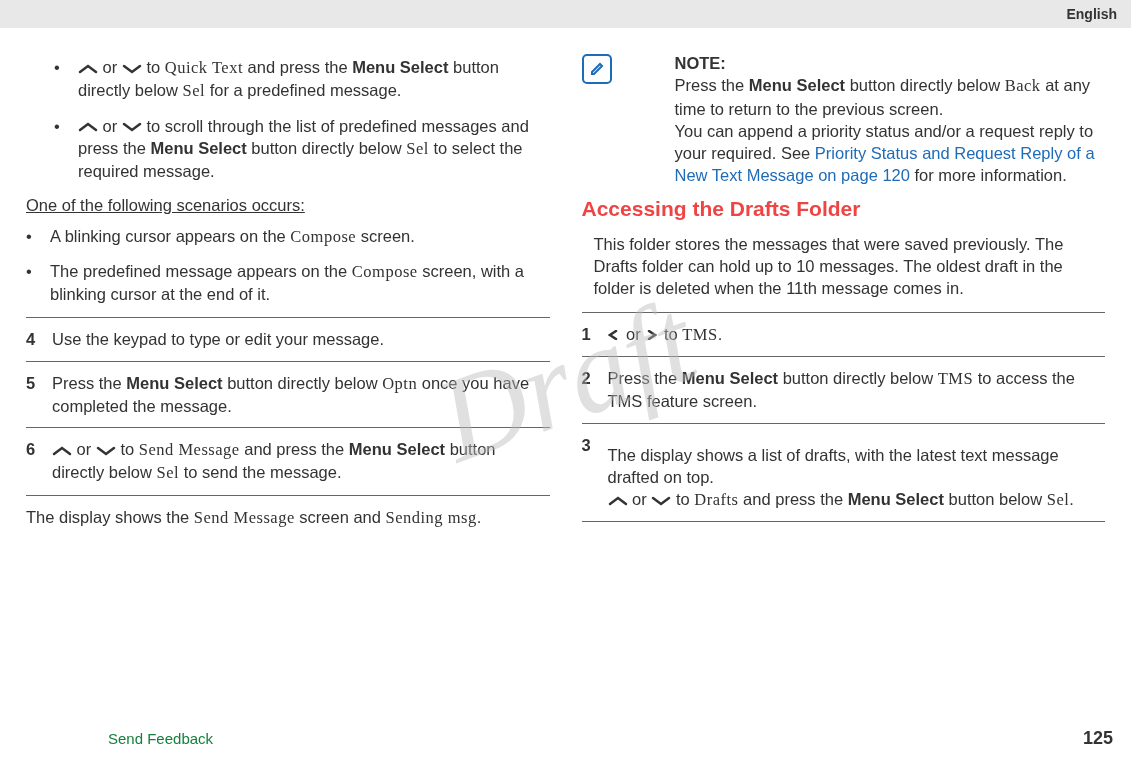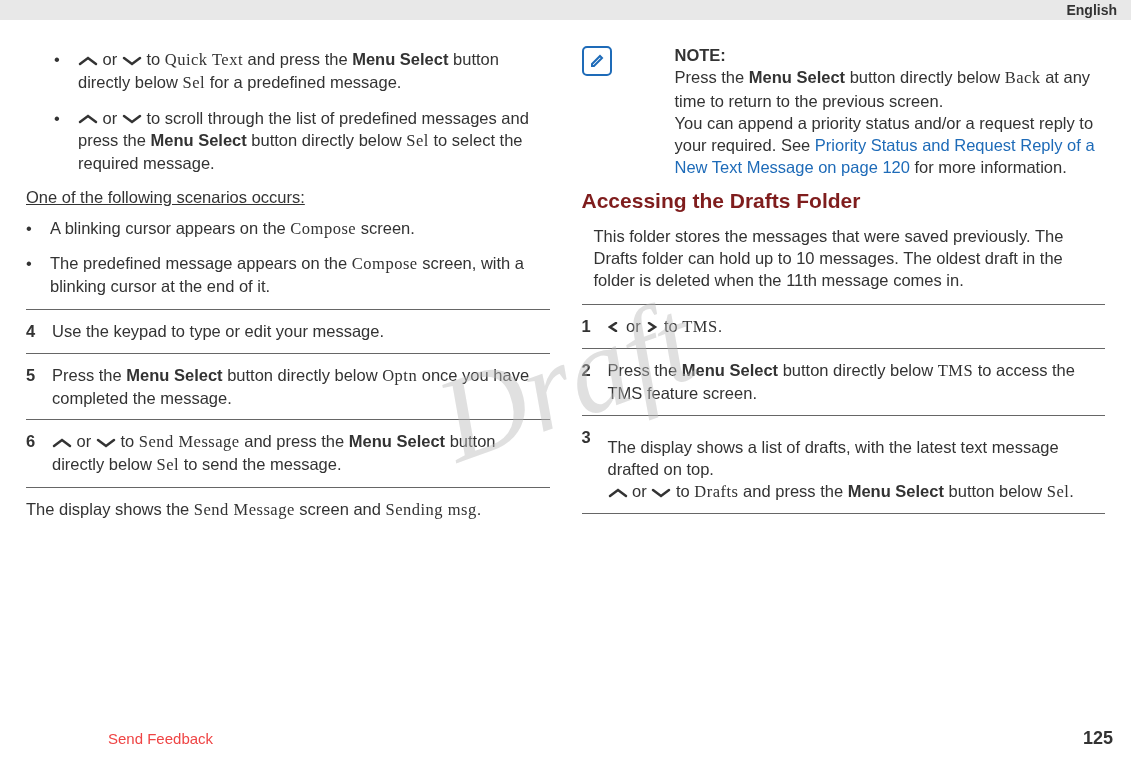--- a/index.html
+++ b/index.html
@@ -7,21 +7,21 @@
     padding: 0;
     font-family: Arial, Helvetica, sans-serif;
     color: #333;
     width: 1131px;
     height: 761px;
     position: relative;
     box-sizing: border-box;
   }
   .topbar {
     background: #e8e8e8;
-    height: 20px;
+    height: 28px;
     display: flex;
     align-items: center;
     justify-content: flex-end;
     padding: 0 14px;
     box-sizing: border-box;
   }
   .topbar span {
     font-weight: bold;
     font-size: 14px;
   }
@@ -52,34 +52,34 @@
   .mono { font-family: Liberation Serif, serif; letter-spacing: 0.5px; }
   .bold { font-weight: bold; }
   .link { color: #1e6bb8; }
   .bullet-row { display: flex; margin: 4px 0 12px 28px; }
   .bullet-row .mark { width: 24px; flex-shrink:0; }
   .bullet-row .body { flex:1; }
   .hr { border-top: 1px solid #666; margin: 6px 0 10px 0; }
   .step-row { display:flex; margin:6px 0 10px 0; }
   .step-row .num { width:26px; font-weight:bold; flex-shrink:0; }
   .step-row .body { flex:1; }
-  .section-title { color: #7f1d1d; font-weight: bold; font-size: 21px; margin:8px 0 10px 0; }
+  .section-title { color: #ef4444; font-weight: bold; font-size: 21px; margin:8px 0 10px 0; }
   .note-row { display:flex;gap:45px; }
   .note-icon {
     width:26px; height:26px; border:2px solid #1e6bb8; border-radius:5px;
     display:flex; align-items:center; justify-content:center; flex-shrink:0;
     margin-right:18px; margin-top:2px;
   }
   .note-icon svg { stroke:#1e6bb8; fill:none; stroke-width:2; }
   .footer {
     position:absolute; bottom:12px; left:0; right:0;
     display:flex; justify-content:space-between; align-items:center;
     padding:0 18px;
   }
-  .footer .send { color:#ef4444; font-size:15px; margin-left:90px; }
+  .footer .send { color:#15803d; font-size:15px; margin-left:90px; }
   .footer .page { font-weight:bold; font-size:18px; }
   svg.nav { display:inline; vertical-align:middle; }
 </style>
 </head>
 <body>
 
 <div class="topbar">
   <span>English</span>
 </div>
 

